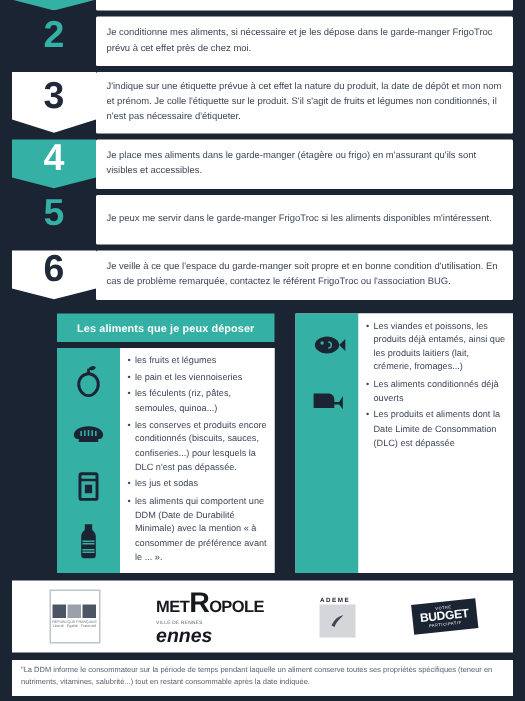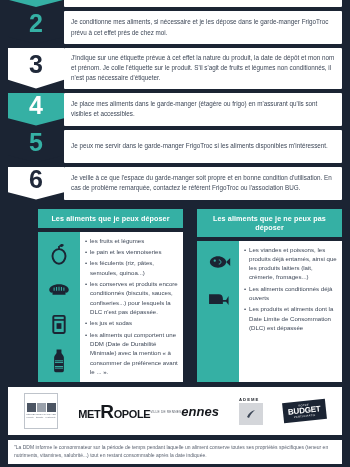--- a/index.html
+++ b/index.html
@@ -99,21 +99,21 @@
   .logo-box { display: flex; flex-direction: column; align-items: center; }
   .logo-rf {
     width: 34px; height: 36px; border: 1px solid #bfc4cb;
     display: flex; flex-direction: column; align-items: center;
     justify-content: center; gap: 1px; background: #fff;
   }
   .rf-flag { display: flex; gap: 1px; }
   .rf-flag i { display: block; width: 9px; height: 9px; background: #4c5563; }
   .rf-flag i:nth-child(2) { background: #9aa1ab; }
   .rf-cap { font-size: 2.4px; color: #6d7480; text-align: center; line-height: 1.25; padding: 0 1px; }
-  .logo-metro { display: flex; align-items: center; }
+  .logo-metro { display: flex; flex-direction: column; align-items: flex-start; }
   .metro-top { font-size: 11px; font-weight: bold; color: #15181d; letter-spacing: -.4px; line-height: 1; }
   .metro-top .bigR { font-size: 19px; }
   .metro-sub { font-size: 3.2px; color: #555b66; letter-spacing: .2px; margin-top: 1px; }
   .metro-rennes { font-size: 13px; font-weight: bold; color: #15181d; font-style: italic; line-height: 1; }
   .logo-ademe .ademe-word { font-size: 4.2px; font-weight: bold; letter-spacing: 1px; color: #23272e; margin-bottom: 1px; }
   .ademe-sq { width: 24px; height: 22px; background: #d4d6da; display:flex; align-items:center; justify-content:center; }
   .logo-budget {
     background: #1b2433; color: #fff;
     padding: 3px 5px; transform: rotate(-6deg);
     display: flex; flex-direction: column; align-items: center;
@@ -239,21 +239,20 @@
             <li>les féculents (riz, pâtes, semoules, quinoa...)</li>
             <li>les conserves et produits encore conditionnés (biscuits, sauces, confiseries...) pour lesquels la DLC n'est pas dépassée.</li>
             <li>les jus et sodas</li>
             <li>les aliments qui comportent une DDM (Date de Durabilité Minimale) avec la mention « à consommer de préférence avant le ... ».</li>
           </ul>
         </div>
       </div>
     </div>
 
     <div class="col">
-      <div class="col-header">Les aliments que je ne peux pas déposer</div>
       <div class="col-body">
         <div class="icon-rail" style="justify-content:flex-start;gap:12px;padding-top:8px;">
           <svg class="rail-icon" viewBox="0 0 32 32">
             <path d="M26 16c0 4-5 7-10 7S6 20 6 16s5-7 10-7 10 3 10 7z" fill="#1b2433"></path>
             <path d="M26 16l5-5v10l-5-5z" fill="#1b2433"></path>
             <circle cx="12" cy="14.4" r="1.4" fill="#35b0a4"></circle>
             <path d="M17 13.5c1.6 0 2.6 1 2.6 2.5s-1 2.5-2.6 2.5" fill="none" stroke="#35b0a4" stroke-width="1.2"></path>
           </svg>
           <svg class="rail-icon" viewBox="0 0 32 32">
             <path d="M5 9h12c3 0 5 2 5 5v2h4l3-5v11l-3-4h-4v3H5z" fill="#1b2433"></path>

